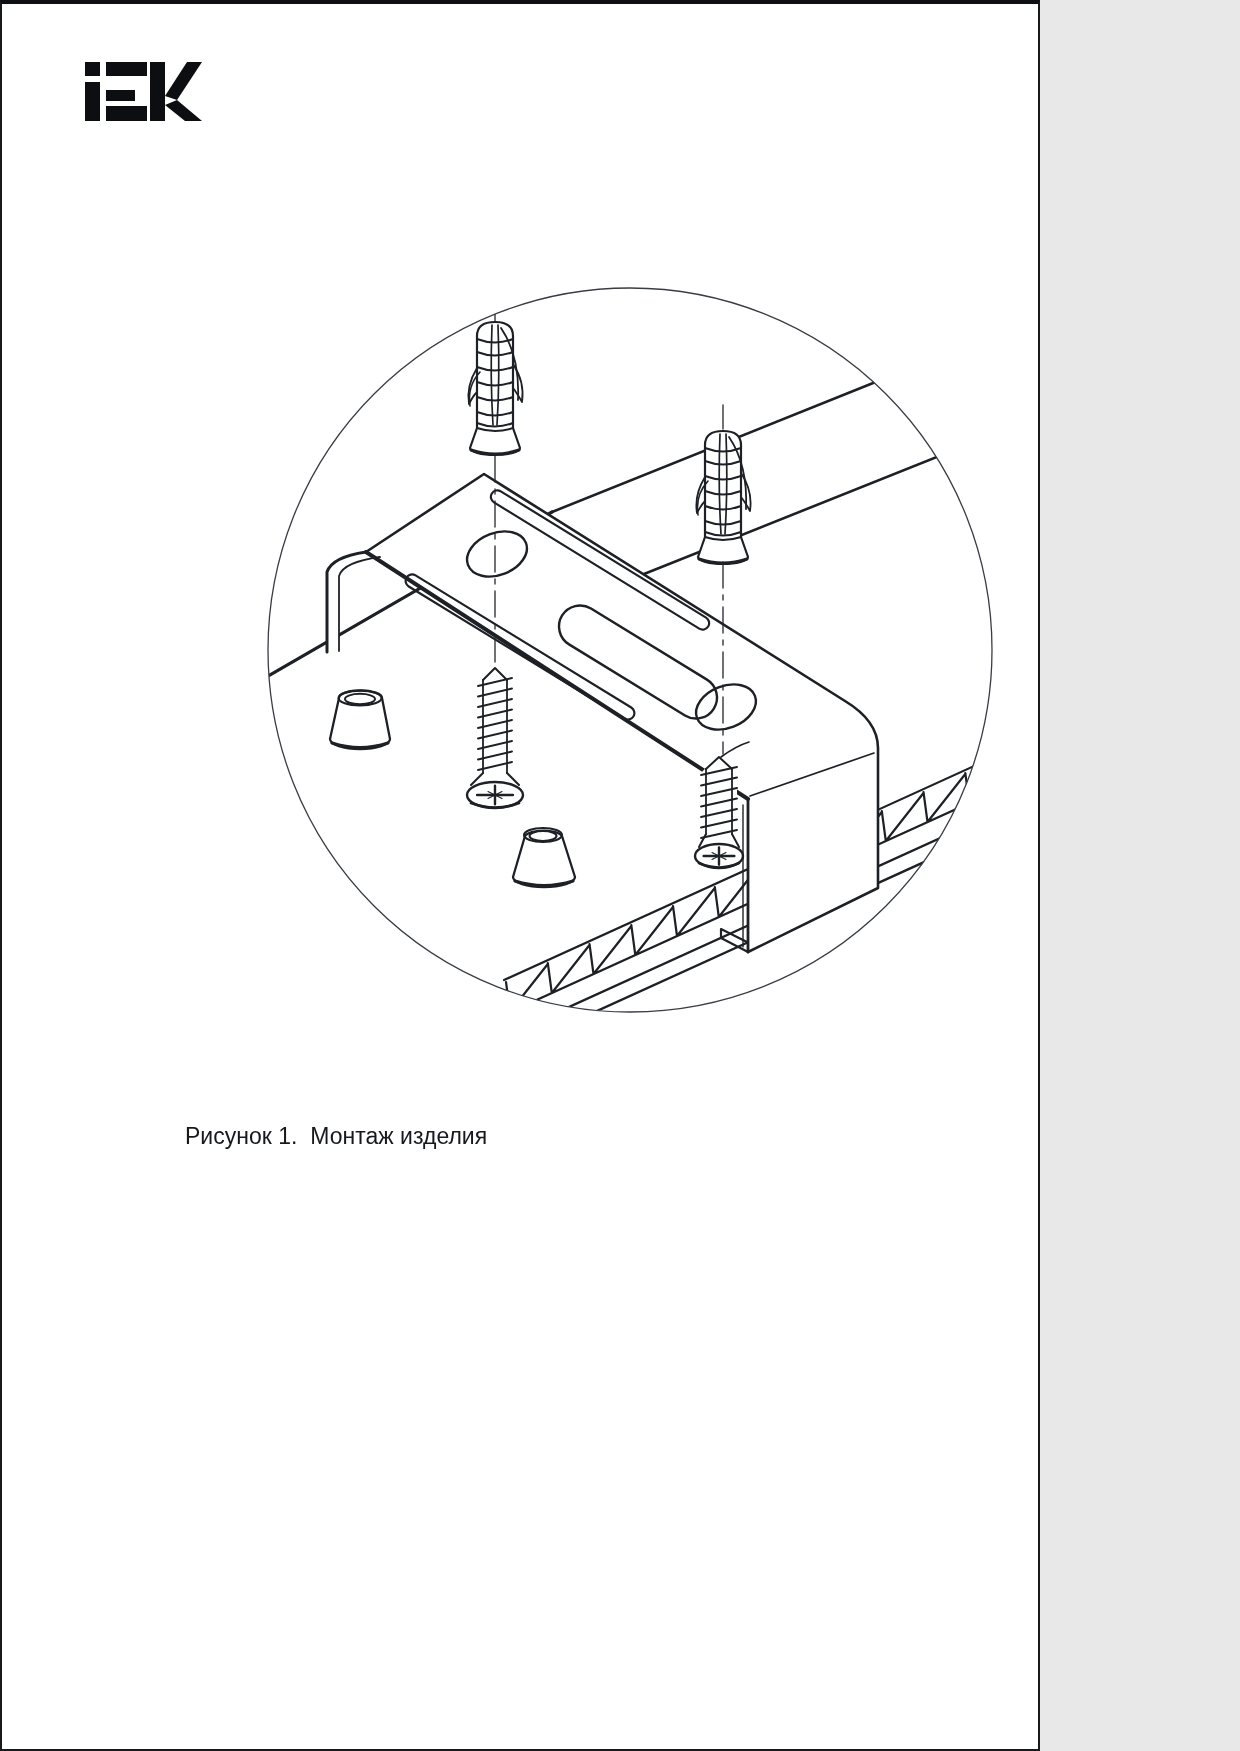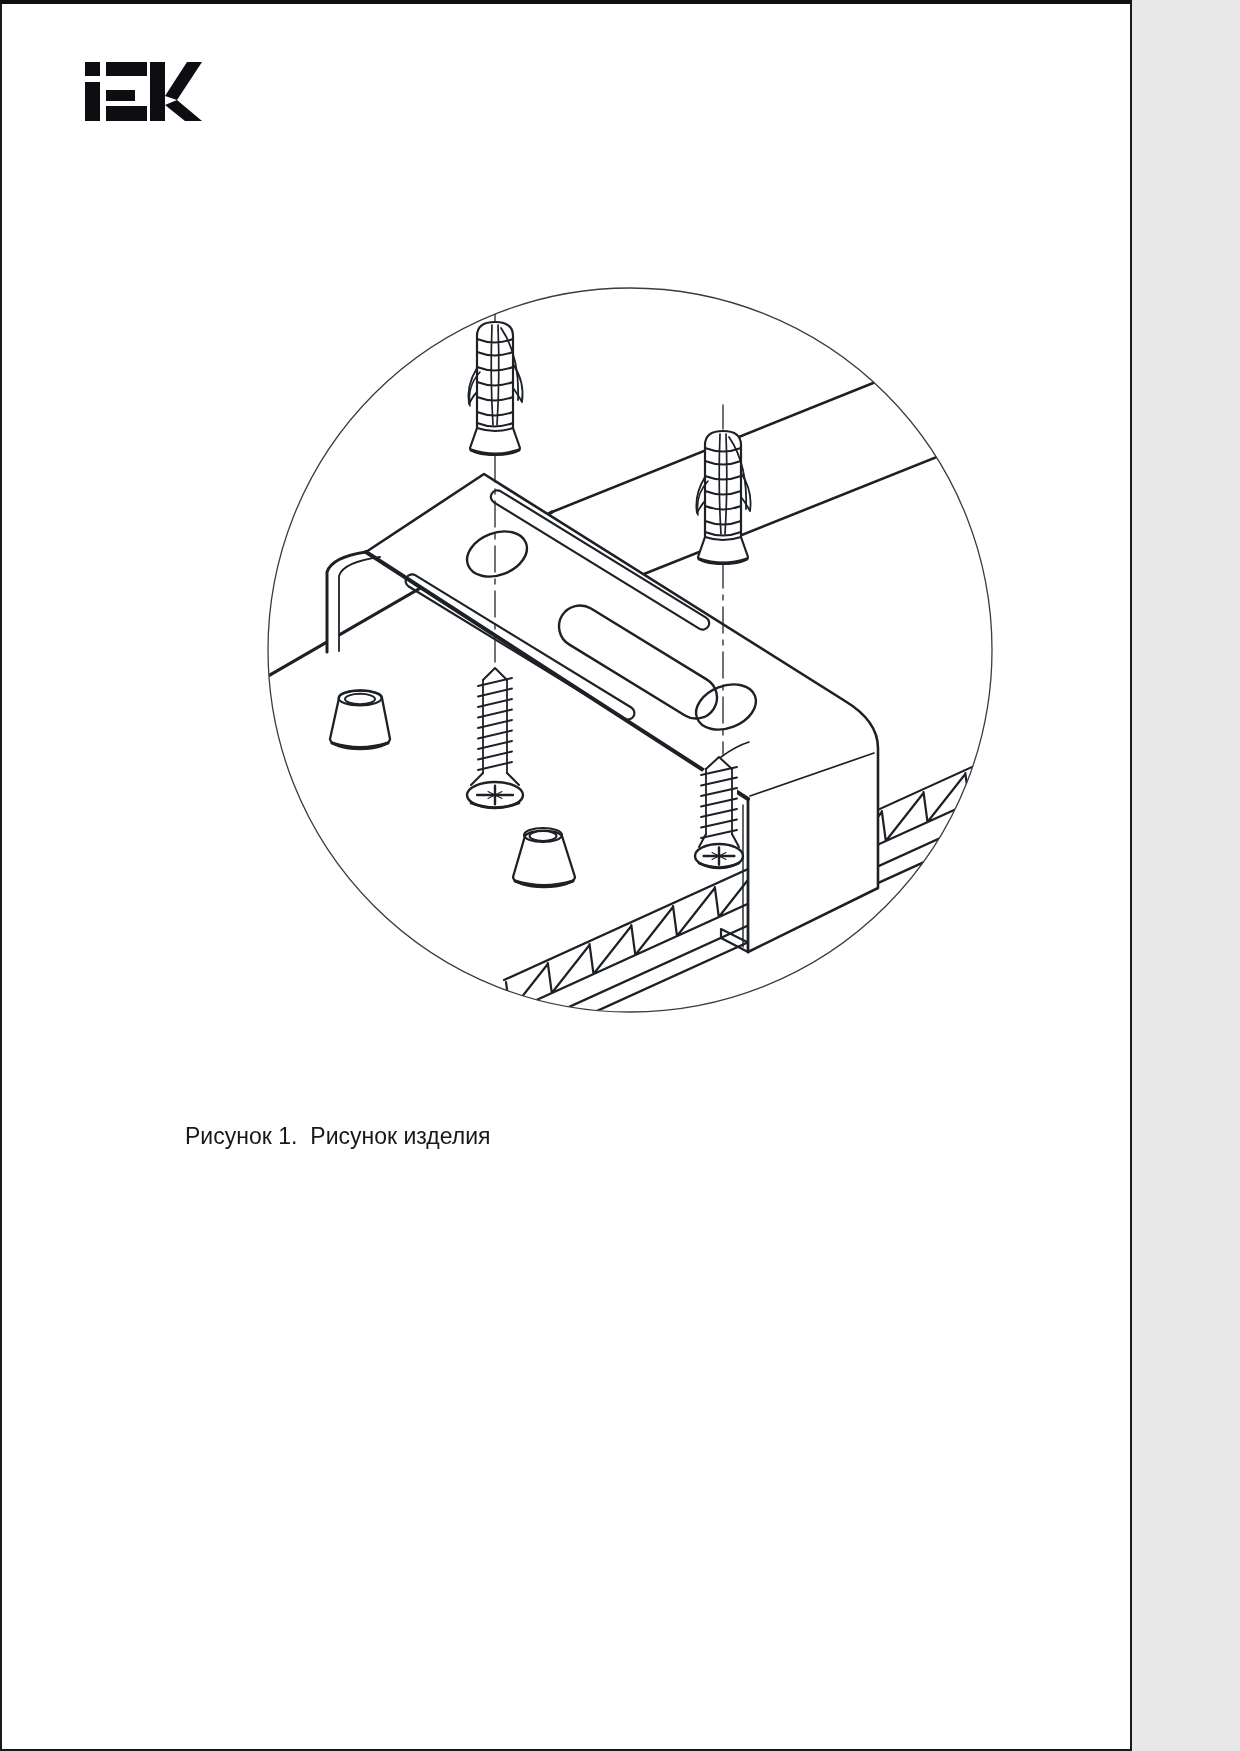--- a/index.html
+++ b/index.html
@@ -1,18 +1,18 @@
 <!DOCTYPE html>
 <html><head>
 <meta charset="utf-8">
 <style>
   html,body{margin:0;padding:0;background:#e8e8e8;}
   .page{
     position:relative;
-    width:1132px;height:1751px;
+    width:1040px;height:1751px;
     box-sizing:border-box;
     background:#ffffff;
     border:2px solid #17191d;
     border-top:4px solid #0e1013;
     font-family:"Liberation Sans", sans-serif;
     overflow:hidden;
     padding-left:44px;
   }
   .logo{position:absolute;left:83px;top:58px;width:117px;height:59px;}
   .illustration{position:absolute;left:0;top:0;width:1240px;height:1751px;}
@@ -151,15 +151,15 @@
         <path d="M721 401 L721 425"></path>
         <path d="M721 558 L721 750" stroke-dasharray="26 7 5 7"></path>
       </g>
     </g>
 
     <circle cx="628" cy="646" r="362" fill="none" stroke="#383d44" stroke-width="1.3"></circle>
   </svg>
 
   <p class="caption">
     <span>Рисунок 1.</span>
-    <span>Рисунок изделия</span>
+    <span>Монтаж изделия</span>
   </p>
 </div>
 
 </body></html>

